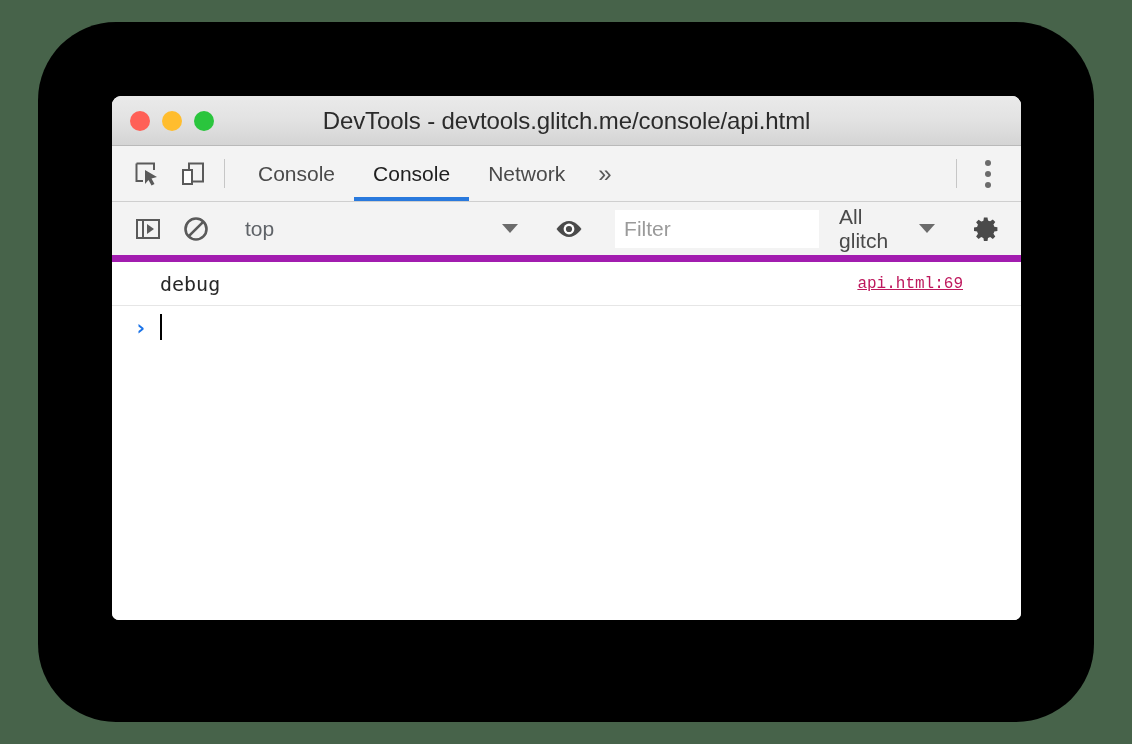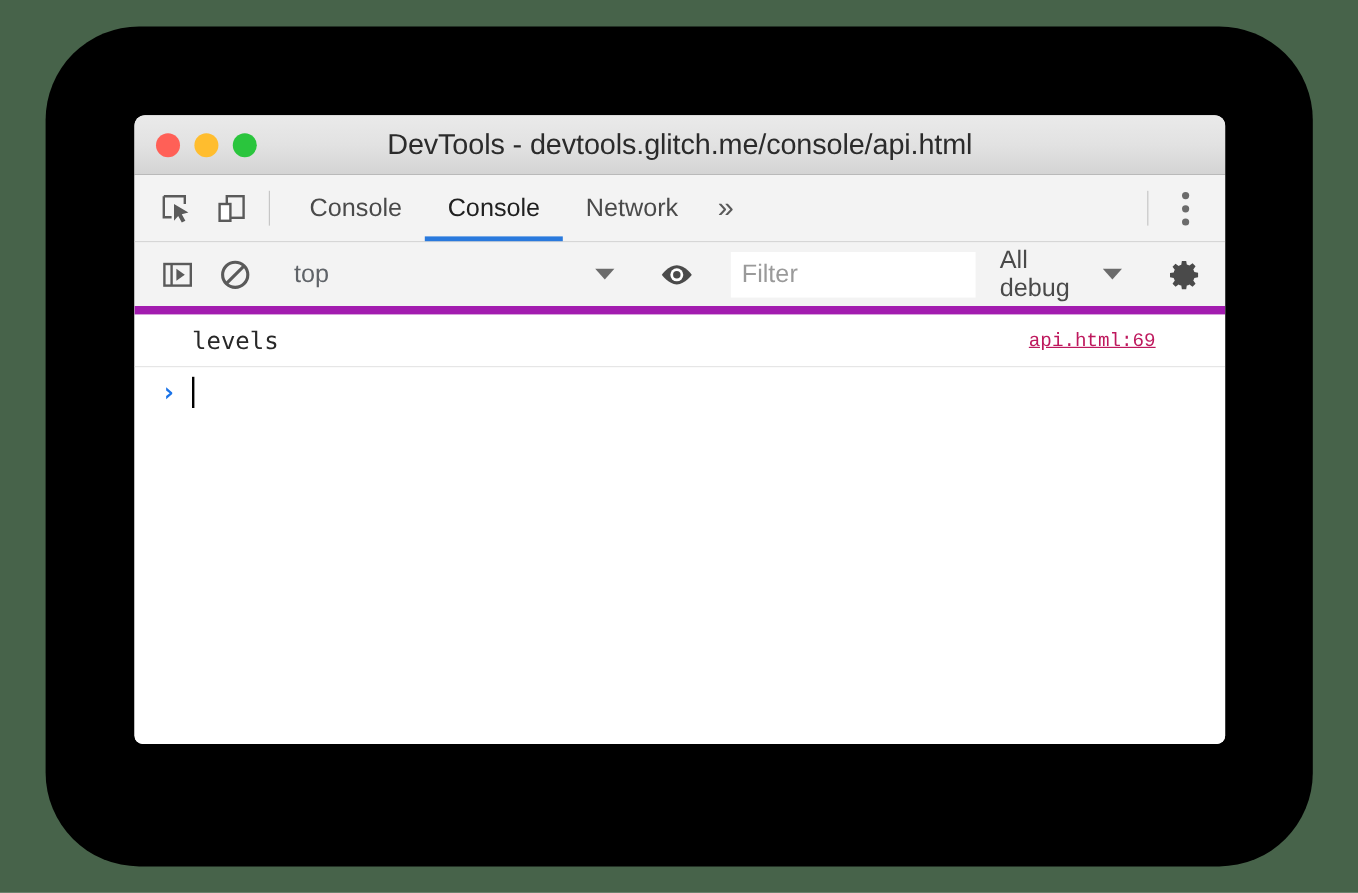--- a/index.html
+++ b/index.html
@@ -334,35 +334,35 @@
     <span class="tb-icon">
       <svg width="30" height="30" viewBox="0 0 30 30">
         <path d="M15 7 C22 7 27.5 15 27.5 15 C27.5 15 22 23 15 23 C8 23 2.5 15 2.5 15 C2.5 15 8 7 15 7 Z" fill="#4a4a4a"></path>
         <circle cx="15" cy="15" r="5.4" fill="#ffffff"></circle>
         <circle cx="15" cy="15" r="3.1" fill="#4a4a4a"></circle>
       </svg>
     </span>
     <div class="vdivider"></div>
     <input id="filter-input" type="text" placeholder="Filter" style="">
     <div id="levels">
-      <span id="levels-label">All debug</span>
+      <span id="levels-label">All glitch</span>
       <span class="caret"></span>
     </div>
     <div class="vdivider"></div>
     <span class="tb-icon" style="margin-right:18px;">
       <svg width="30" height="30" viewBox="0 0 30 30">
         <path fill="#4a4a4a" d="M15 10.2a4.8 4.8 0 1 0 0 9.6 4.8 4.8 0 0 0 0-9.6zm0 7.2a2.4 2.4 0 1 1 0-4.8 2.4 2.4 0 0 1 0 4.8z"></path>
         <path fill="#4a4a4a" d="M26.4 16.8v-3.6l-3.1-.5a8.9 8.9 0 0 0-.9-2.2l1.9-2.6-2.5-2.5-2.6 1.9a8.9 8.9 0 0 0-2.2-.9L16.5 3.6h-3.6l-.5 3.1a8.9 8.9 0 0 0-2.2.9L7.6 5.7 5.1 8.2l1.9 2.6a8.9 8.9 0 0 0-.9 2.2l-3.1.5v3.6l3.1.5c.2.8.5 1.5.9 2.2l-1.9 2.6 2.5 2.5 2.6-1.9c.7.4 1.4.7 2.2.9l.5 3.1h3.6l.5-3.1c.8-.2 1.5-.5 2.2-.9l2.6 1.9 2.5-2.5-1.9-2.6c.4-.7.7-1.4.9-2.2l3.1-.5z"></path>
       </svg>
     </span>
   </div>
 
   <div id="console-body">
     <div class="msg-row">
-      <span class="msg-text">levels</span>
+      <span class="msg-text">debug</span>
       <span class="msg-source">api.html:69</span>
     </div>
     <div class="prompt-row">
       <span class="prompt-arrow">›</span>
       <span class="caret-bar"></span>
     </div>
   </div>
 
 </div>
 

